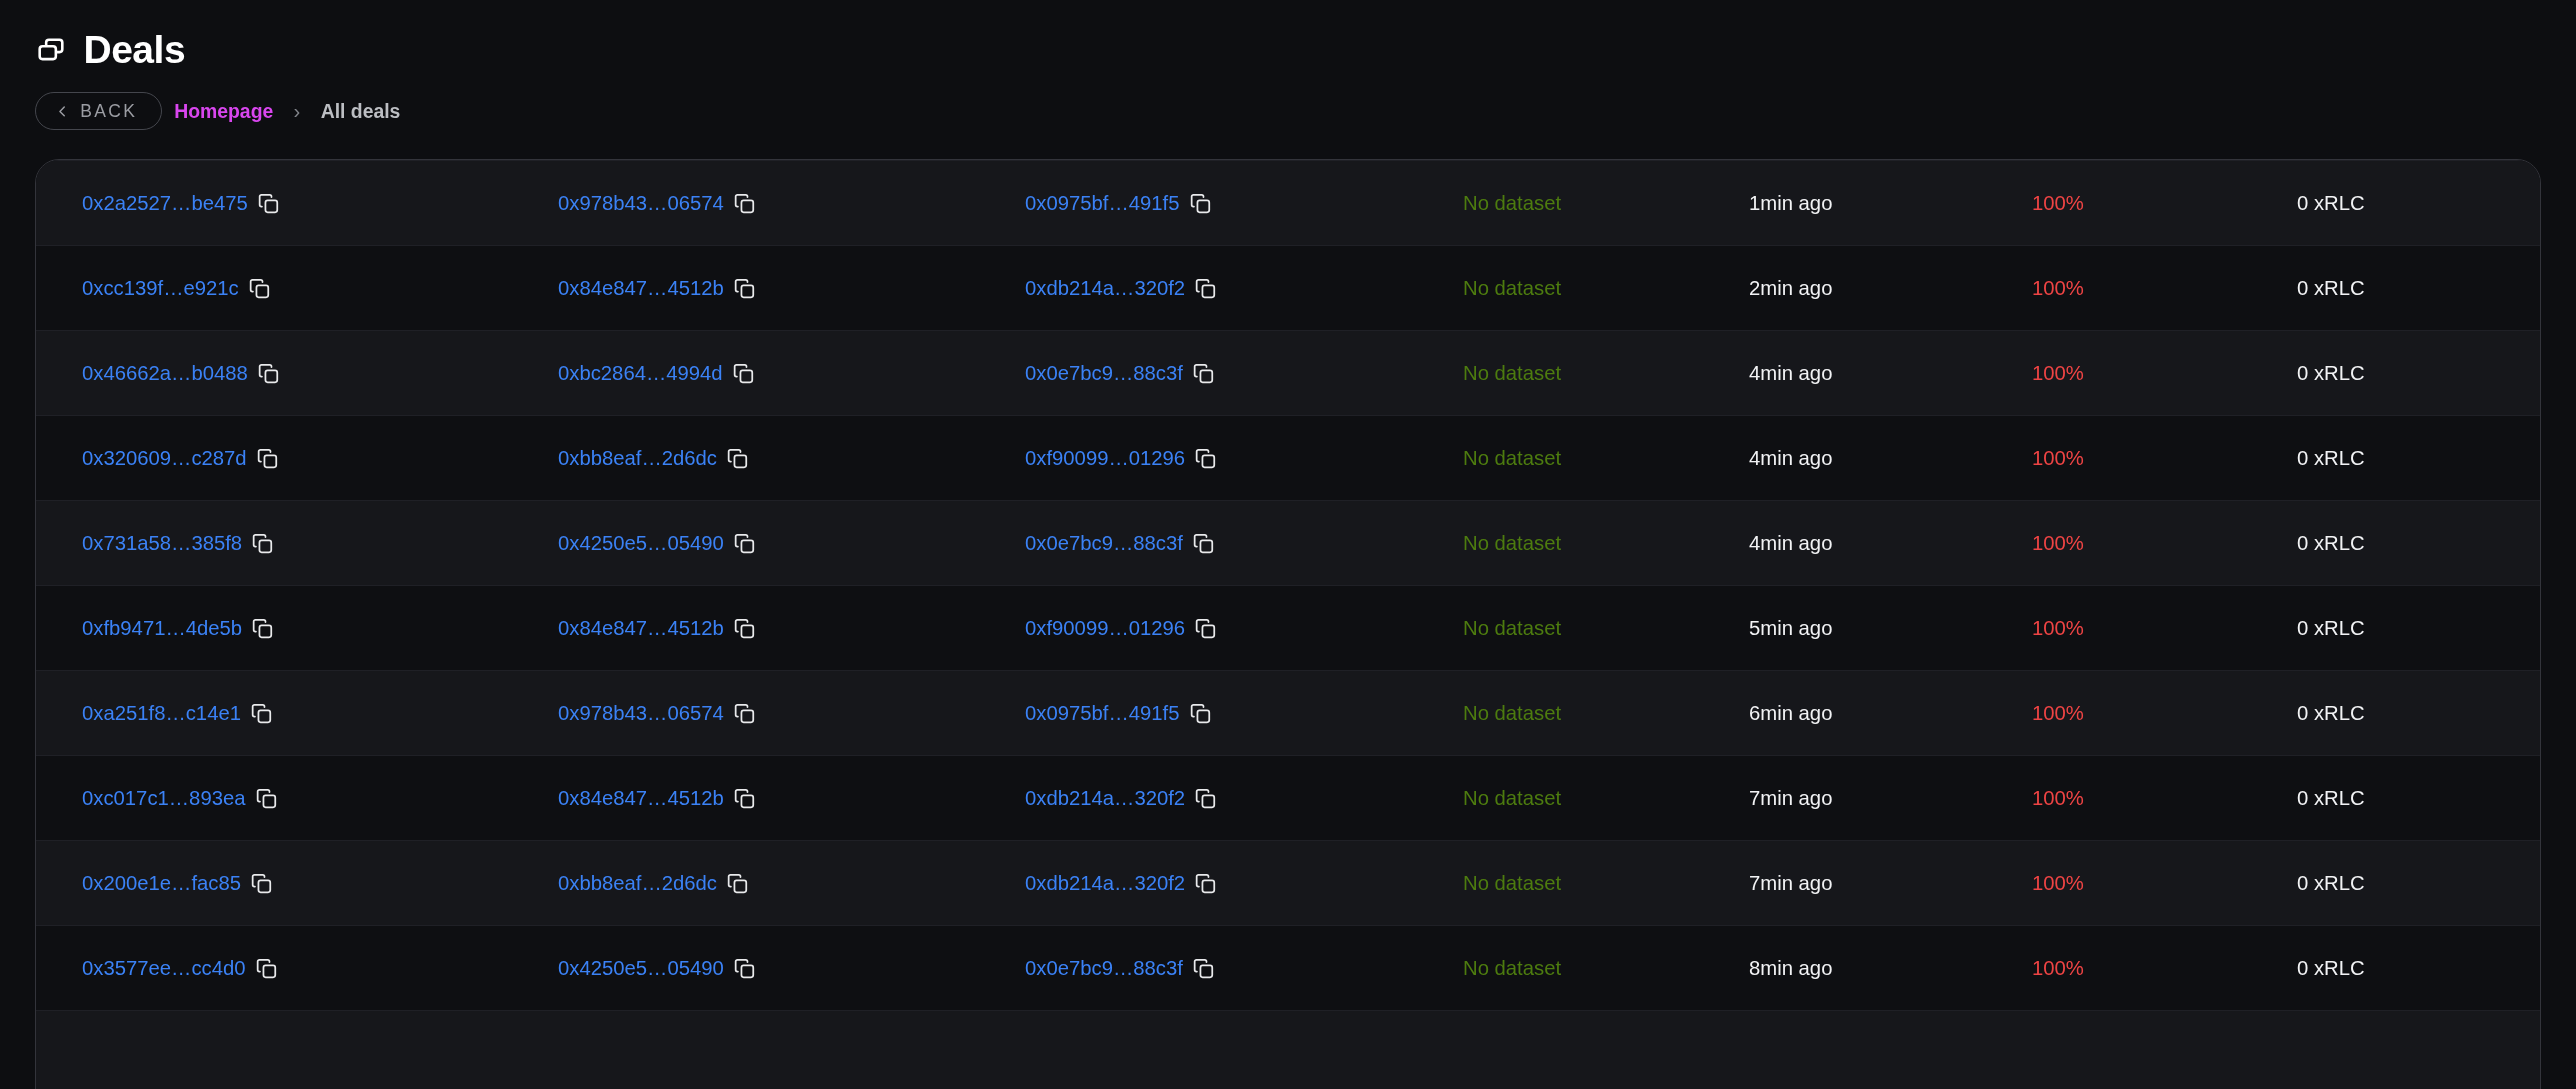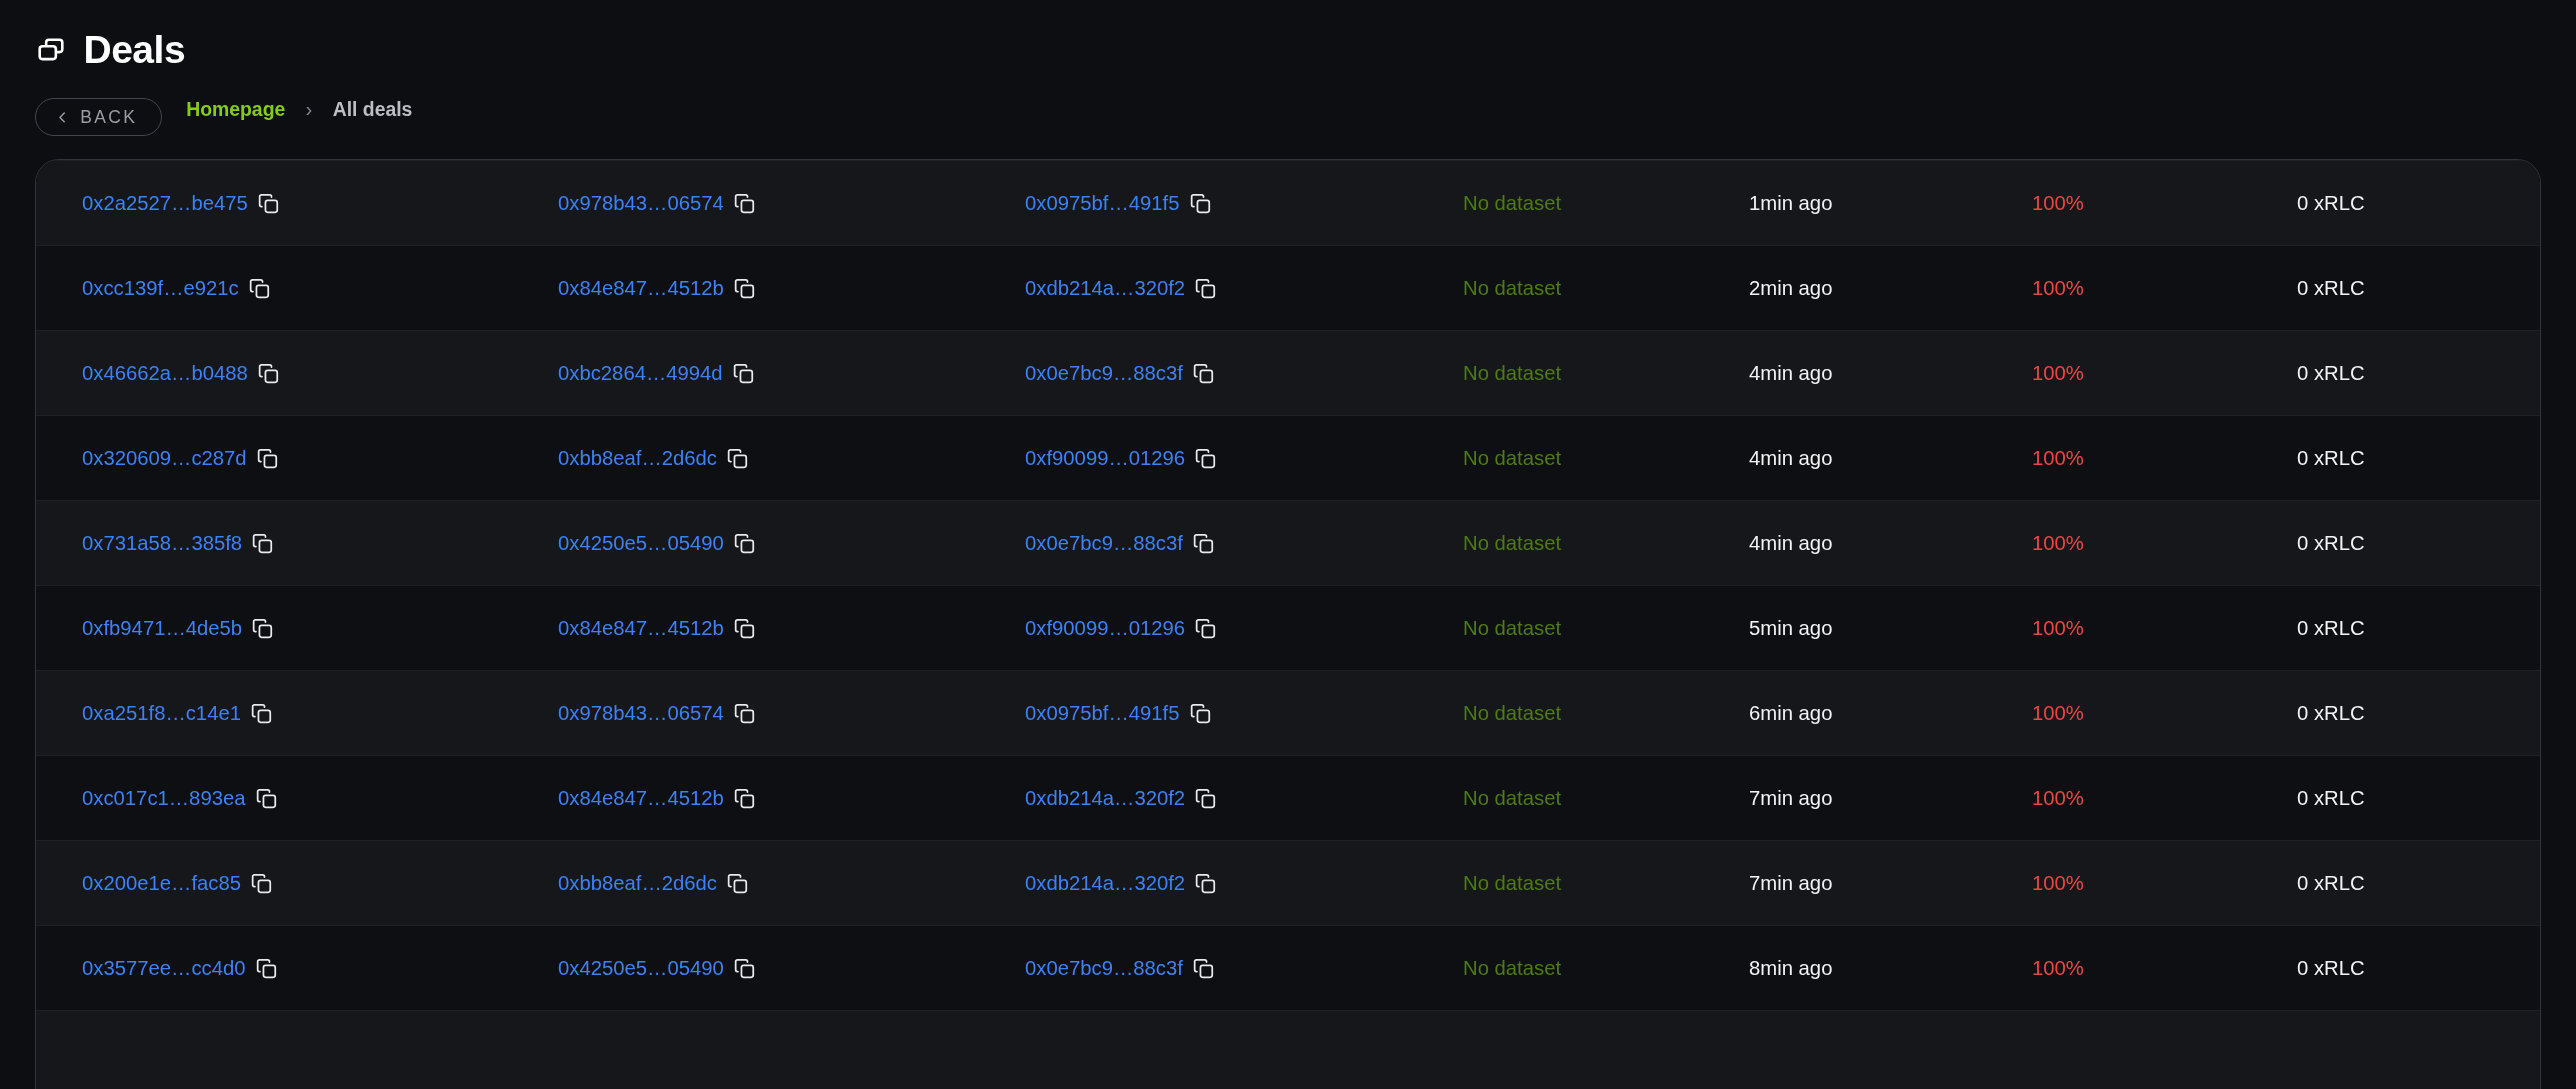--- a/index.html
+++ b/index.html
@@ -14,34 +14,34 @@
   
   .page-head{
     position:absolute;left:37px;top:28px;
     display:flex;align-items:center;gap:18.5px;
   }
   .title-icon{width:28px;height:26px;color:#ffffff;flex:0 0 auto;}
   .page-title{
     font-size:39px;font-weight:700;letter-spacing:-0.5px;color:#ffffff;margin:0;
   }
   .controls{
-    position:absolute;left:35px;top:98px;
-    display:flex;align-items:flex-start;gap:24px;
+    position:absolute;left:35px;top:92px;
+    display:flex;align-items:center;gap:12px;
   }
   .back-btn{
     display:flex;align-items:center;gap:11px;
     height:38px;padding:0 24px 0 18.5px;
     border:0.9px solid #44464d;border-radius:19.4px;
     background:transparent;cursor:pointer;
     color:#9b9da3;font-size:17.5px;letter-spacing:2.3px;
     font-family:"Liberation Sans", sans-serif;
   }
   .back-btn svg{width:14.8px;height:14.8px;}
   .breadcrumb{display:flex;align-items:center;gap:20.3px;font-size:19.4px;font-weight:700;}
-  .crumb-home{color:#84cc16;cursor:pointer;}
+  .crumb-home{color:#d946ef;cursor:pointer;}
   .crumb-sep{color:#83868c;font-weight:400;font-size:20.3px;}
   .crumb-current{color:#bcbec3;}
   
   .card{
     position:absolute;left:35px;top:159px;
     width:2506px;height:1163px;
     background:#0c0d10;
     border:0.9px solid #33343b;
     border-radius:24px;
     overflow:hidden;

